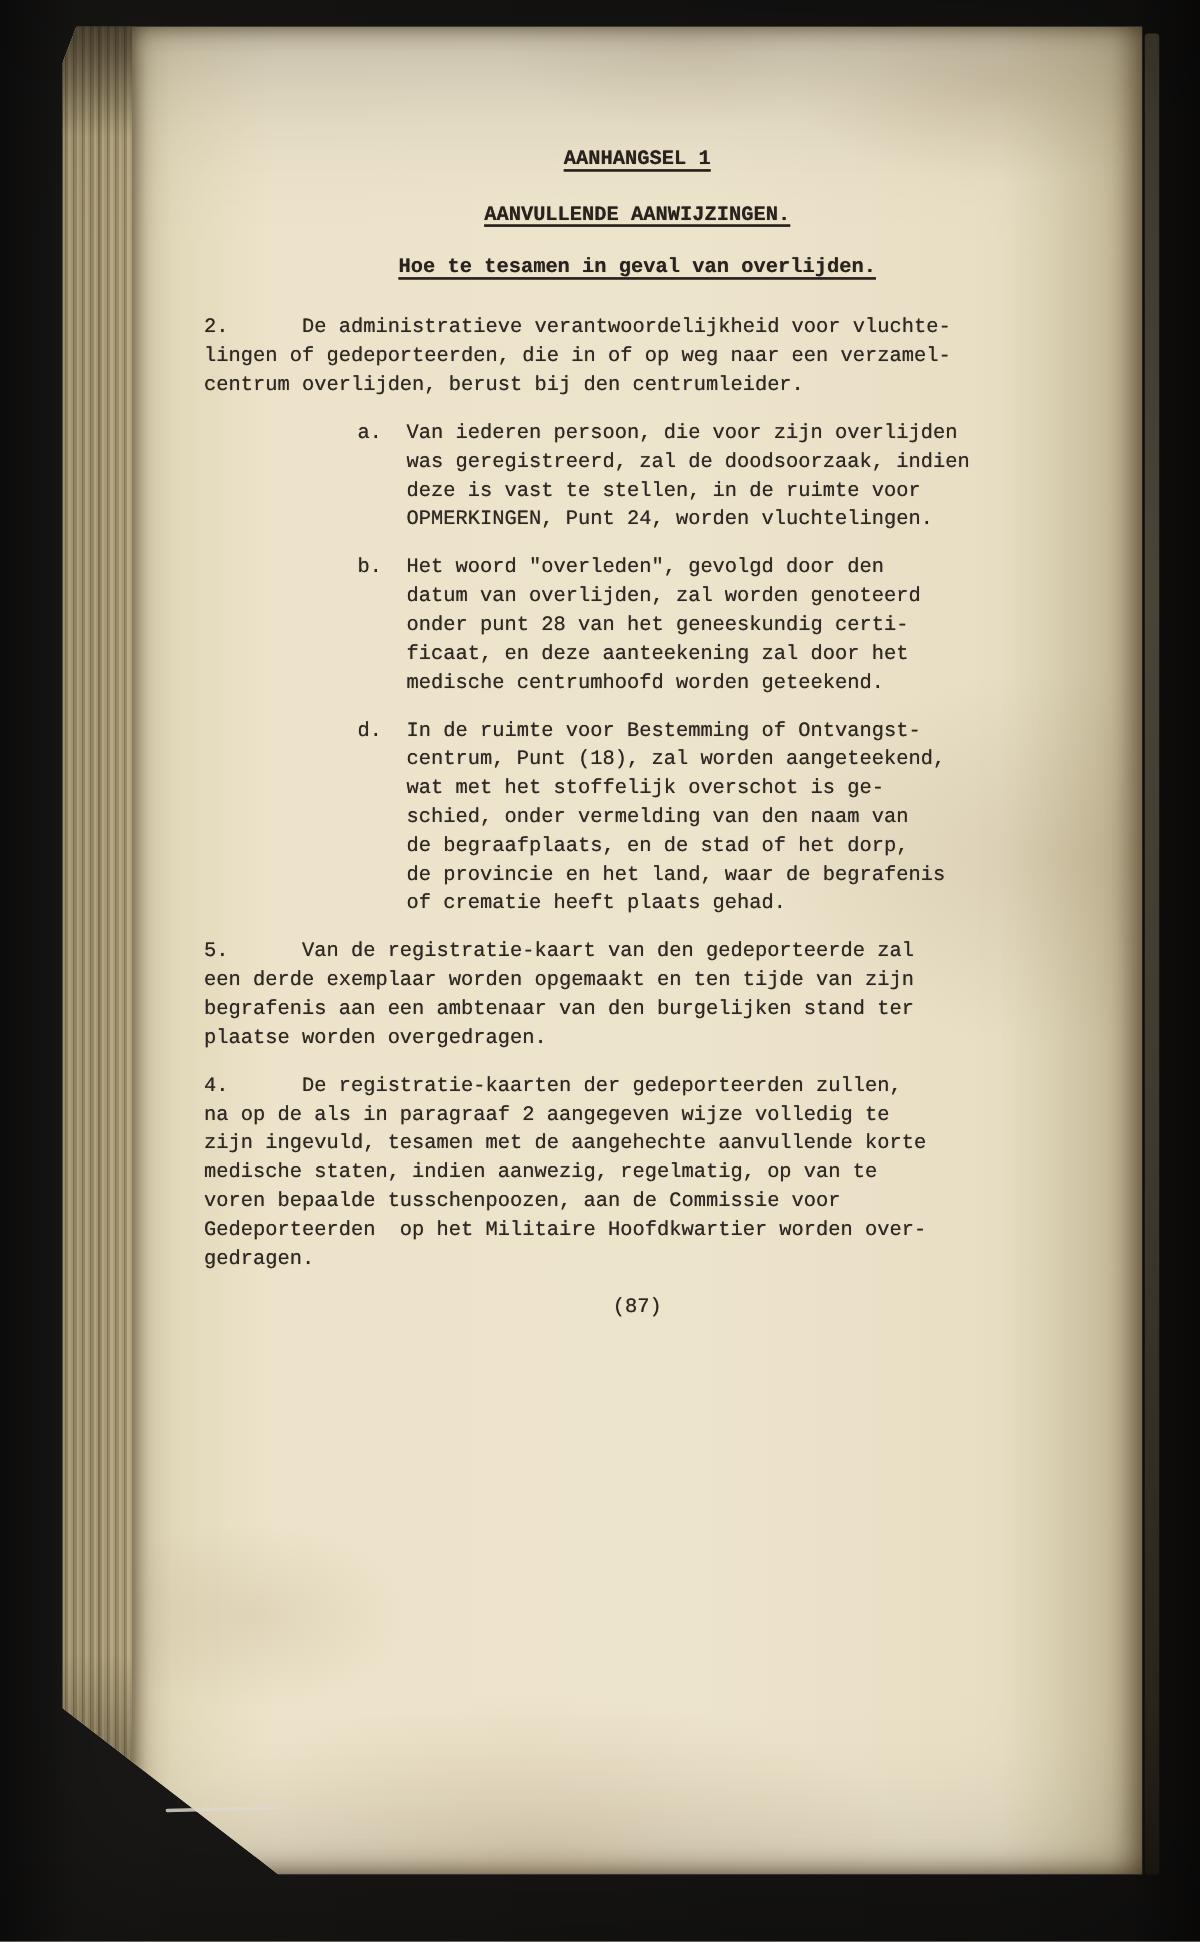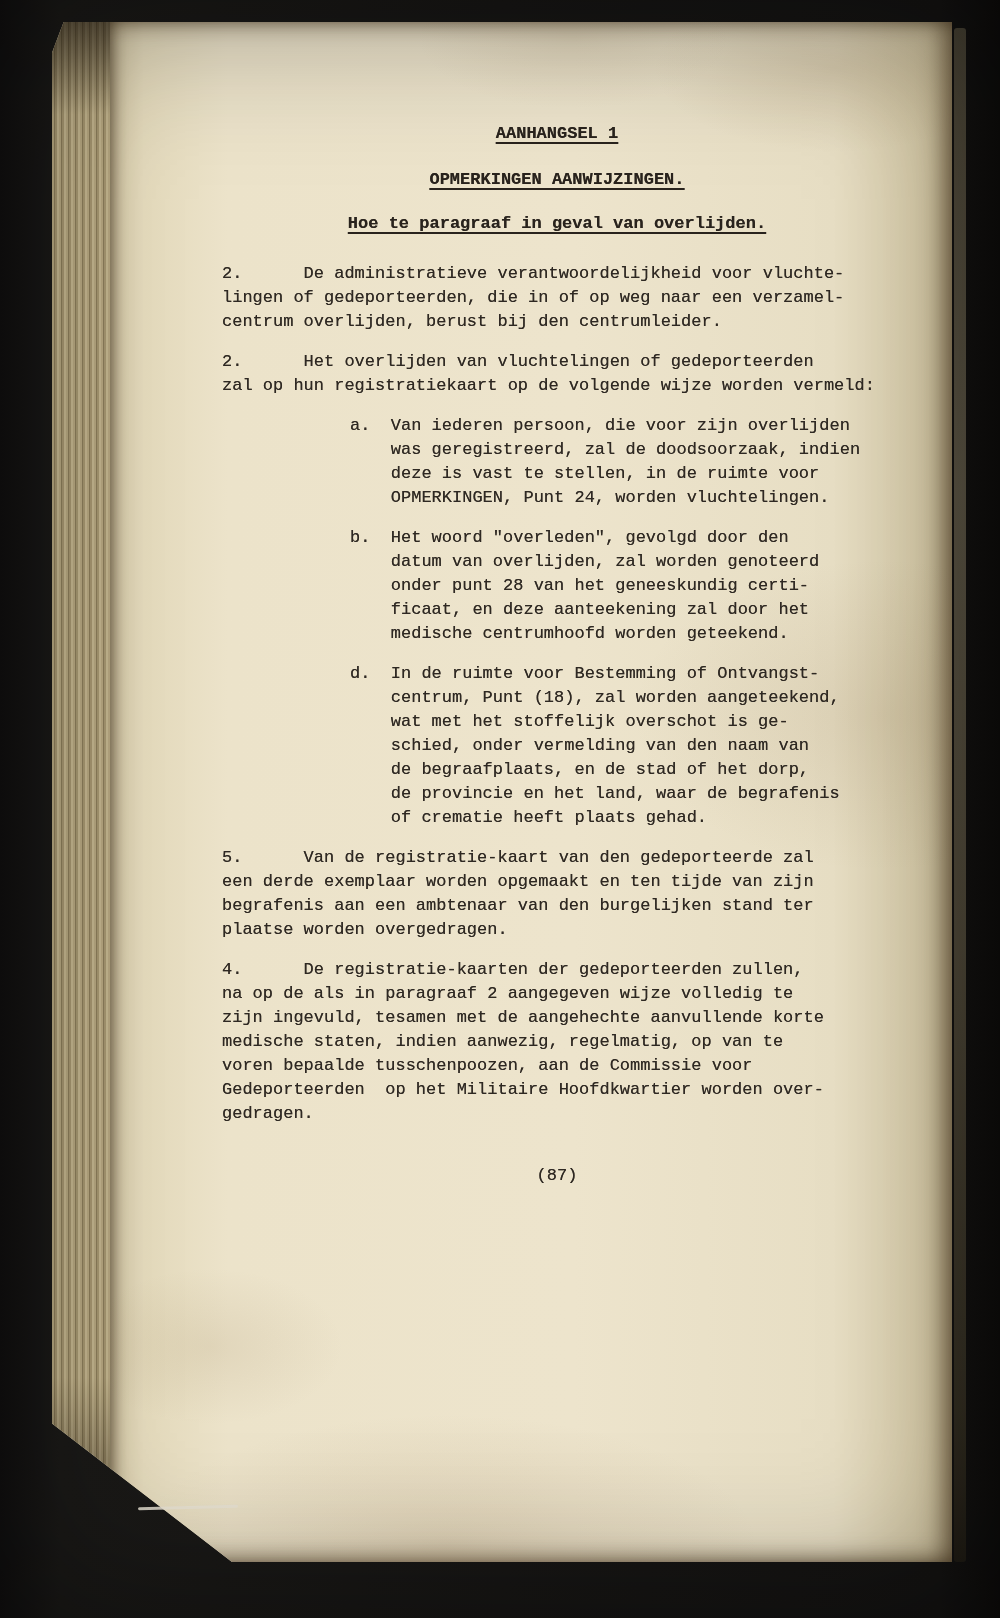--- a/index.html
+++ b/index.html
@@ -86,21 +86,21 @@
       radial-gradient(ellipse 300px 140px at 86% 3%,  rgba(150,125,85,0.20), transparent 60%),
       radial-gradient(ellipse 420px 260px at 92% 45%, rgba(140,115,80,0.14), transparent 60%),
       radial-gradient(ellipse 520px 220px at 40% 99%, rgba(150,120,80,0.18), transparent 60%),
       radial-gradient(ellipse 220px 130px at 12% 86%, rgba(140,115,75,0.12), transparent 60%),
       radial-gradient(ellipse 260px 120px at 55% 1%,  rgba(145,120,80,0.12), transparent 60%);
   }
 
   .content {
     position: absolute;
     inset: 0;
-    padding: 100px 60px 0 112px;
+    padding: 100px 60px 0 60px;
     color: #2e2822;
     font-size: 17px;
     line-height: 24px;
     text-shadow: 0 0 0.6px rgba(47,42,36,0.75);
     border-radius: 17px;
   }
 
   .heading {
     font-size: 17px;
     font-weight: bold;
@@ -118,21 +118,21 @@
   .block {
     white-space: pre;
     margin-bottom: 16px;
   }
 
   .subitems {
     margin-left: 128px;
   }
 
   .page-num {
-    margin-top: 38px;
+    margin-top: 16px;
     text-align: center;
     white-space: pre;
   }
 
   
   .facing-strip {
     position: absolute;
     left: 954px;
     top: 28px;
     width: 12px;
@@ -165,30 +165,28 @@
   <div class="book">
     <div class="page-stack"></div>
 
     <div class="page">
       <div class="stains"></div>
 
       <div class="content">
 
         <div class="heading h1">AANHANGSEL 1</div>
 
-        <div class="heading h2">OPMERKINGEN AANWIJZINGEN.</div>
-
-        <div class="heading h3">Hoe te paragraaf in geval van overlijden.</div>
+        <div class="heading h2">AANVULLENDE AANWIJZINGEN.</div>
+
+        <div class="heading h3">Hoe te tesamen in geval van overlijden.</div>
 
         <div class="block">2.      De administratieve verantwoordelijkheid voor vluchte-
 lingen of gedeporteerden, die in of op weg naar een verzamel-
 centrum overlijden, berust bij den centrumleider.</div>
 
-        <div class="block">2.      Het overlijden van vluchtelingen of gedeporteerden
-zal op hun registratiekaart op de volgende wijze worden vermeld:</div>
 
         <div class="subitems">
           <div class="block">a.  Van iederen persoon, die voor zijn overlijden
     was geregistreerd, zal de doodsoorzaak, indien
     deze is vast te stellen, in de ruimte voor
     OPMERKINGEN, Punt 24, worden vluchtelingen.</div>
           <div class="block">b.  Het woord "overleden", gevolgd door den
     datum van overlijden, zal worden genoteerd
     onder punt 28 van het geneeskundig certi-
     ficaat, en deze aanteekening zal door het

